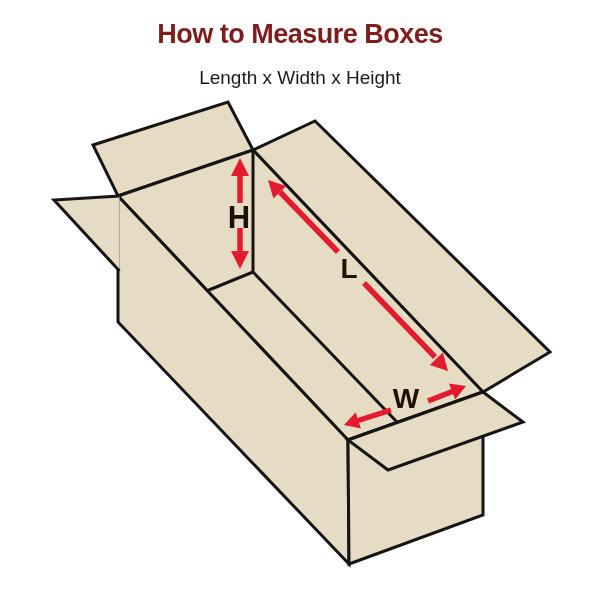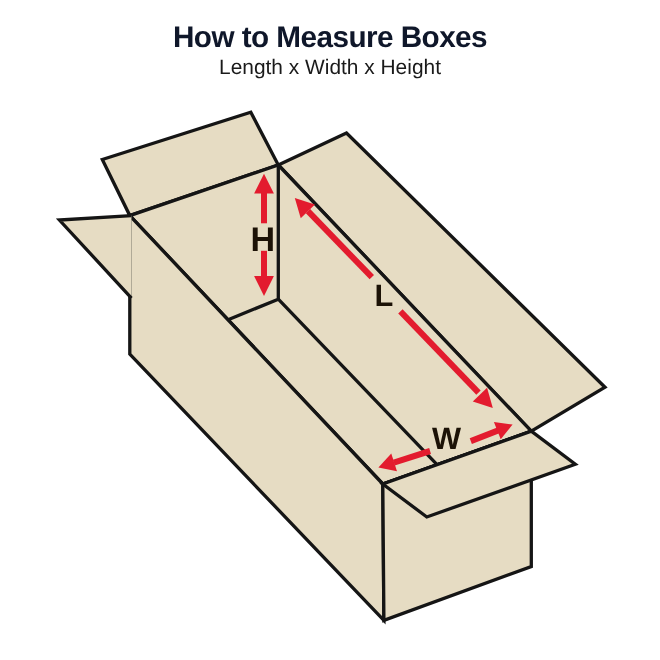--- a/index.html
+++ b/index.html
@@ -20,26 +20,26 @@
   .header {
     position: absolute;
     top: 20px;
     left: 0;
     width: 100%;
     text-align: center;
   }
   .title {
     font-size: 27px;
     font-weight: 700;
-    color: #0f172a;
+    color: #7f1d1d;
     letter-spacing: -0.5px;
     line-height: 1.1;
   }
   .subtitle {
-    margin-top: 1px;
+    margin-top: 17px;
     font-size: 19px;
     font-weight: 400;
     color: #1a1a1a;
     letter-spacing: 0px;
   }
   .diagram-svg {
     position: absolute;
     top: 0;
     left: 0;
   }

